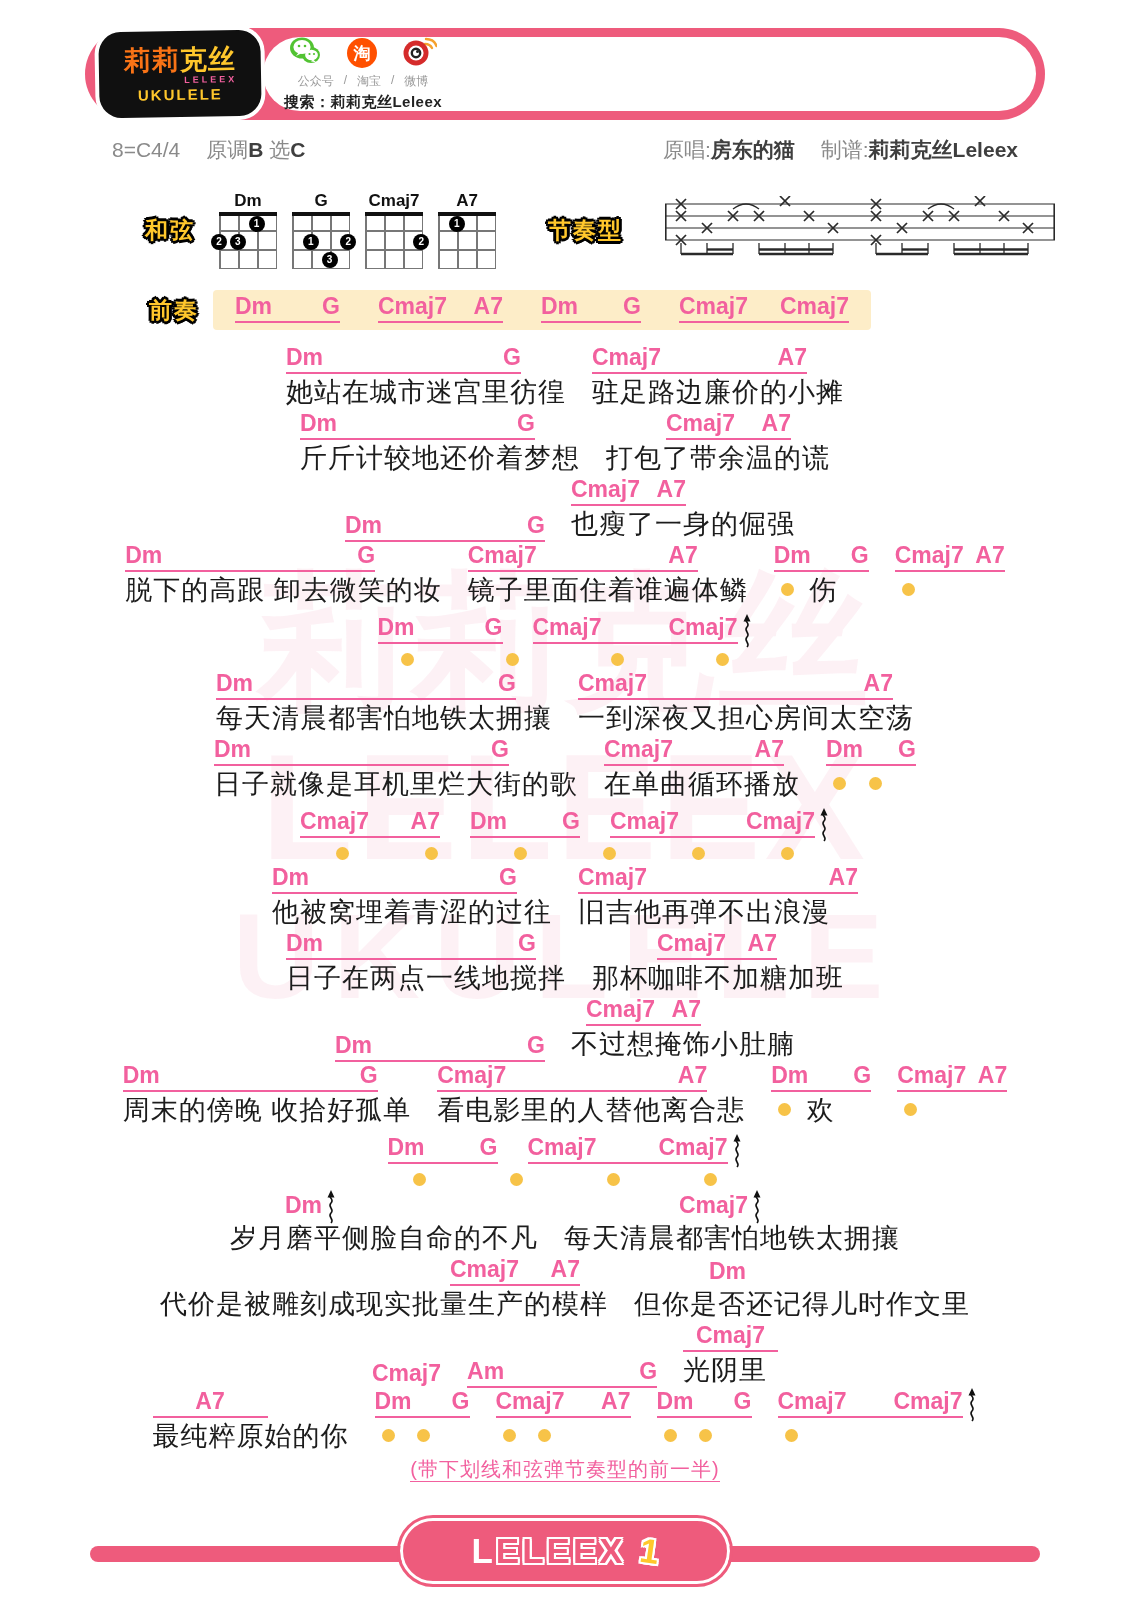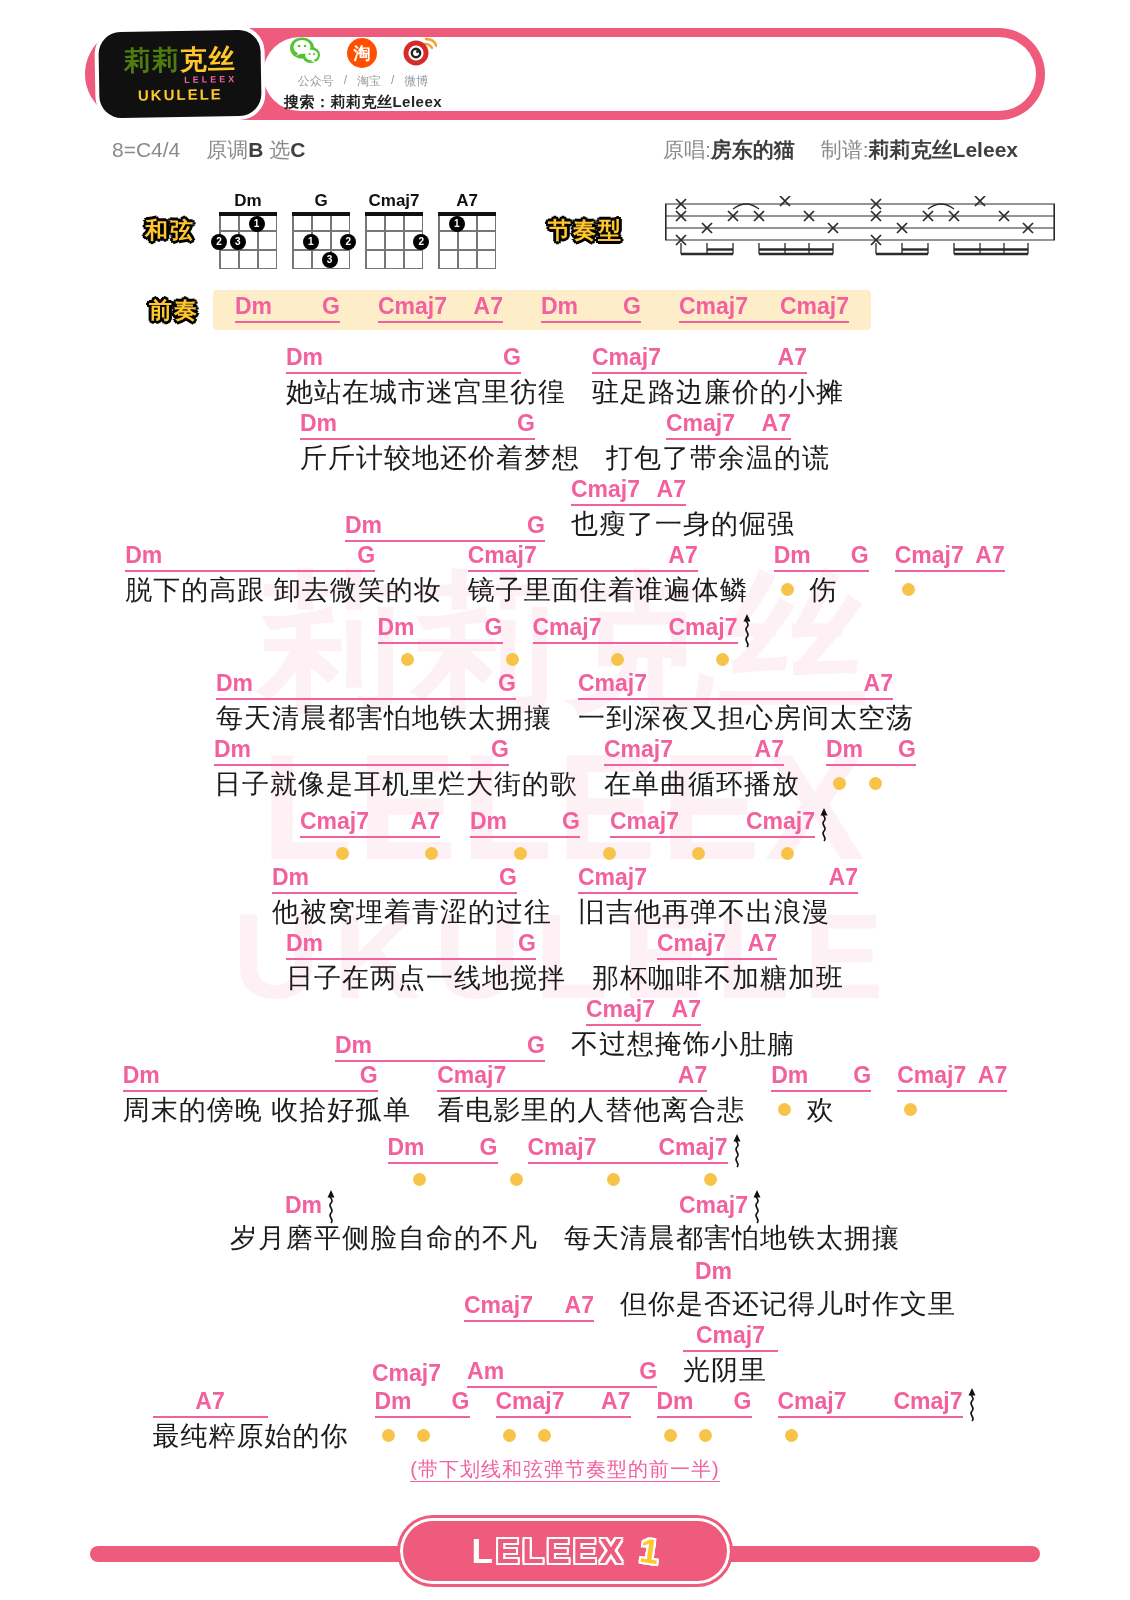--- a/index.html
+++ b/index.html
@@ -9,21 +9,21 @@
   
   .watermark{position:absolute;left:0;top:560px;width:100%;text-align:center;z-index:0;pointer-events:none;}
   .wm1{font-size:150px;font-weight:900;color:rgba(242,150,178,0.13);letter-spacing:4px;line-height:1.1;}
   .wm2{font-size:120px;font-weight:900;color:rgba(242,150,178,0.13);letter-spacing:14px;line-height:1.1;}
 
   
   .header{position:absolute;left:85px;top:28px;width:960px;height:92px;background:#EE5B7C;border-radius:46px;z-index:2;}
   .header-white{position:absolute;left:178px;top:9px;right:9px;bottom:9px;background:#fff;border-radius:37px;display:flex;align-items:center;}
   .logo{position:absolute;left:14px;top:3px;width:162px;height:86px;background:#101010;border-radius:22px;box-shadow:0 0 0 4px #fff;display:flex;flex-direction:column;align-items:center;justify-content:center;line-height:1;transform:rotate(-1deg);}
   .logo-l1{font-size:27px;font-weight:900;letter-spacing:1px;}
-  .logo-l1 .p1{color:#4d7c0f;}
+  .logo-l1 .p1{color:#f97316;}
   .logo-l1 .p2{color:#FFC72C;}
   .logo-l2{font-size:9px;font-weight:900;color:#F2609E;letter-spacing:3px;align-self:flex-end;margin:2px 24px 2px 0;}
   .logo-l3{font-size:15px;font-weight:900;color:#FFC72C;letter-spacing:2px;}
   .title{flex:1;text-align:center;font-size:43px;font-weight:900;color:#111;letter-spacing:3px;padding-left:30px;}
   .social{width:200px;margin-right:34px;display:flex;flex-direction:column;align-items:center;}
   .social-icons{display:flex;align-items:center;gap:26px;height:34px;}
   .social-labels{display:flex;gap:10px;font-size:12px;color:#999;margin-top:3px;}
   .social-search{font-size:15px;font-weight:bold;color:#222;margin-top:3px;letter-spacing:0.5px;}
 
   
@@ -674,20 +674,21 @@
         </div>
       </div>
       <div class="songline">
         <div class="unit">
           <span class="crow-wrap" style="margin-left: 290px;">
             <span class="cgroup ul spread" style="width: 130px;">
               <span class="chord">Cmaj7</span>
               <span class="chord">A7</span>
             </span>
           </span>
+          <div class="lyric">代价是被雕刻成现实批量生产的模样</div>
         </div>
         <div class="unit">
           <span class="crow-wrap" style="margin-left: 75px;">
             <span class="cgroup plain">
               <span class="chord">Dm</span>
             </span>
           </span>
           <div class="lyric">但你是否还记得儿时作文里</div>
         </div>
       </div>

